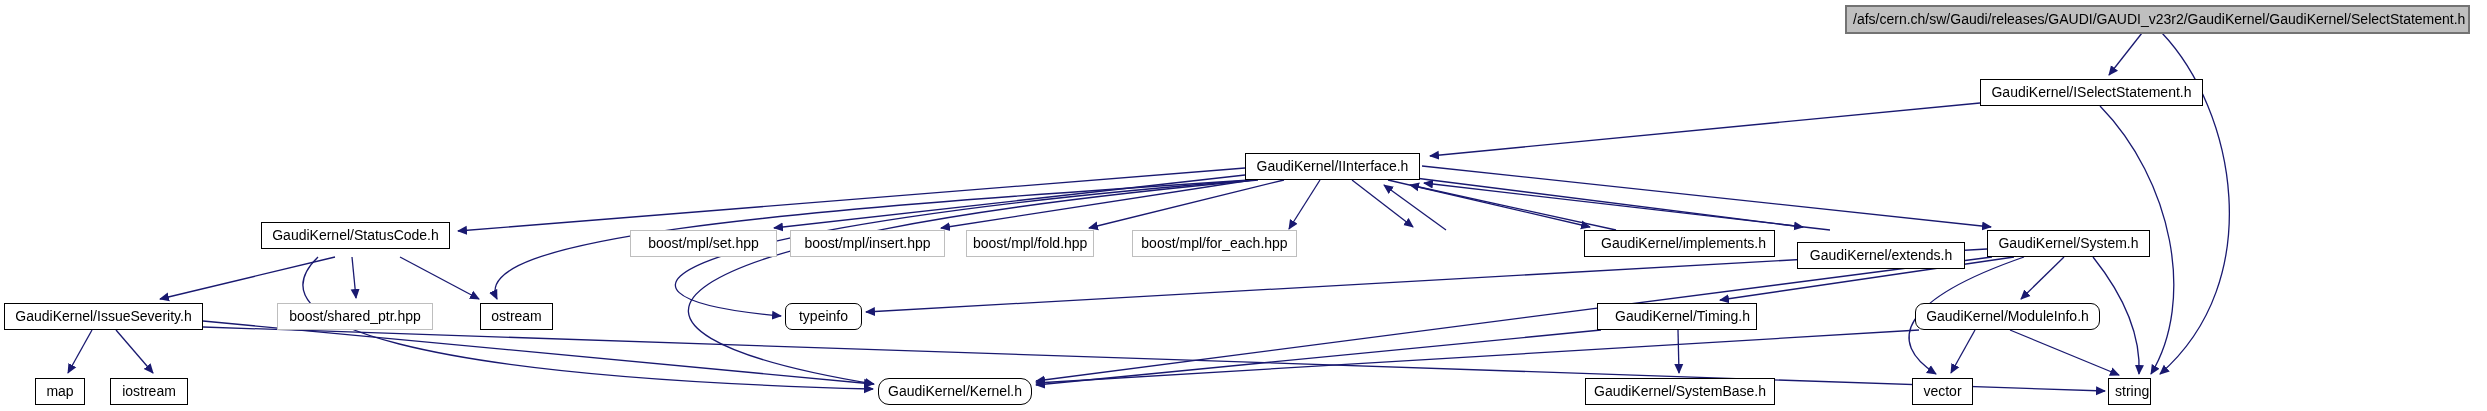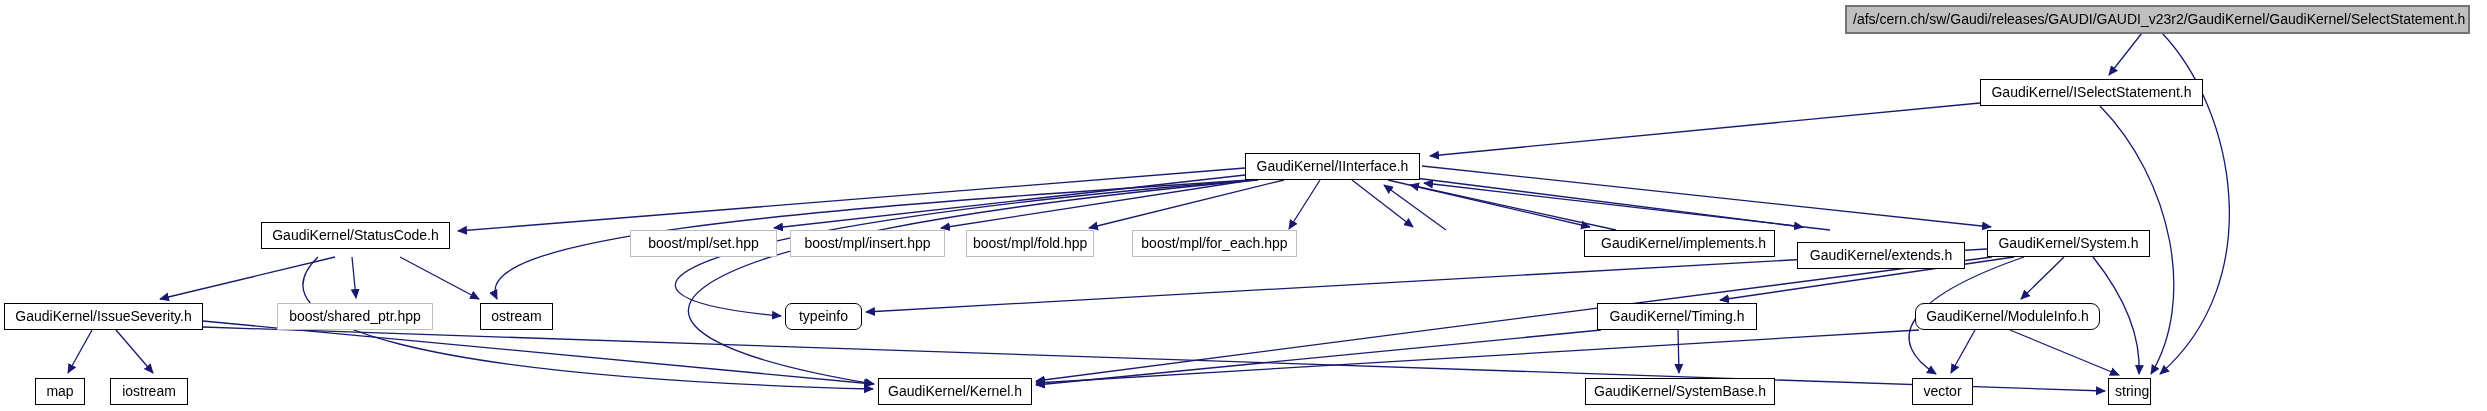--- a/index.html
+++ b/index.html
@@ -108,23 +108,23 @@
   <div class="node external" style="left:966px;top:230px;width:128px;">boost/mpl/fold.hpp</div>
   <div class="node external" style="left:1132px;top:230px;width:165px;">boost/mpl/for_each.hpp</div>
   <div class="node" style="left:1584px;top:230px;width:191px;padding-left:14px;">GaudiKernel/implements.h</div>
   <div class="node" style="left:1797px;top:242px;width:168px;text-align:center;">GaudiKernel/extends.h</div>
   <div class="node" style="left:1987px;top:230px;width:163px;">GaudiKernel/System.h</div>
 
   <div class="node" style="left:4px;top:303px;width:199px;">GaudiKernel/IssueSeverity.h</div>
   <div class="node external" style="left:277px;top:303px;width:156px;">boost/shared_ptr.hpp</div>
   <div class="node" style="left:460px;top:303px;width:73px;margin-left:20px;">ostream</div>
   <div class="node" style="left:785px;top:303px;width:77px;border-radius:7px;">typeinfo</div>
-  <div class="node" style="left:1597px;top:303px;width:160px;">GaudiKernel/Timing.h</div>
+  <div class="node" style="left:1597px;top:303px;width:160px;text-align:right;">GaudiKernel/Timing.h</div>
   <div class="node" style="left:1915px;top:303px;width:185px;border-radius:9px;">GaudiKernel/ModuleInfo.h</div>
 
   <div class="node" style="left:35px;top:378px;width:50px;">map</div>
   <div class="node" style="left:110px;top:378px;width:78px;">iostream</div>
-  <div class="node" style="left:878px;top:378px;width:154px;">GaudiKernel/Kernel.h</div>
+  <div class="node" style="left:878px;top:378px;width:154px;border-radius:11px;">GaudiKernel/Kernel.h</div>
   <div class="node" style="left:1585px;top:378px;width:190px;">GaudiKernel/SystemBase.h</div>
   <div class="node" style="left:1912px;top:378px;width:61px;">vector</div>
   <div class="node" style="left:2108px;top:378px;width:43px;">string</div>
 
 </div>
 
 </body></html>

